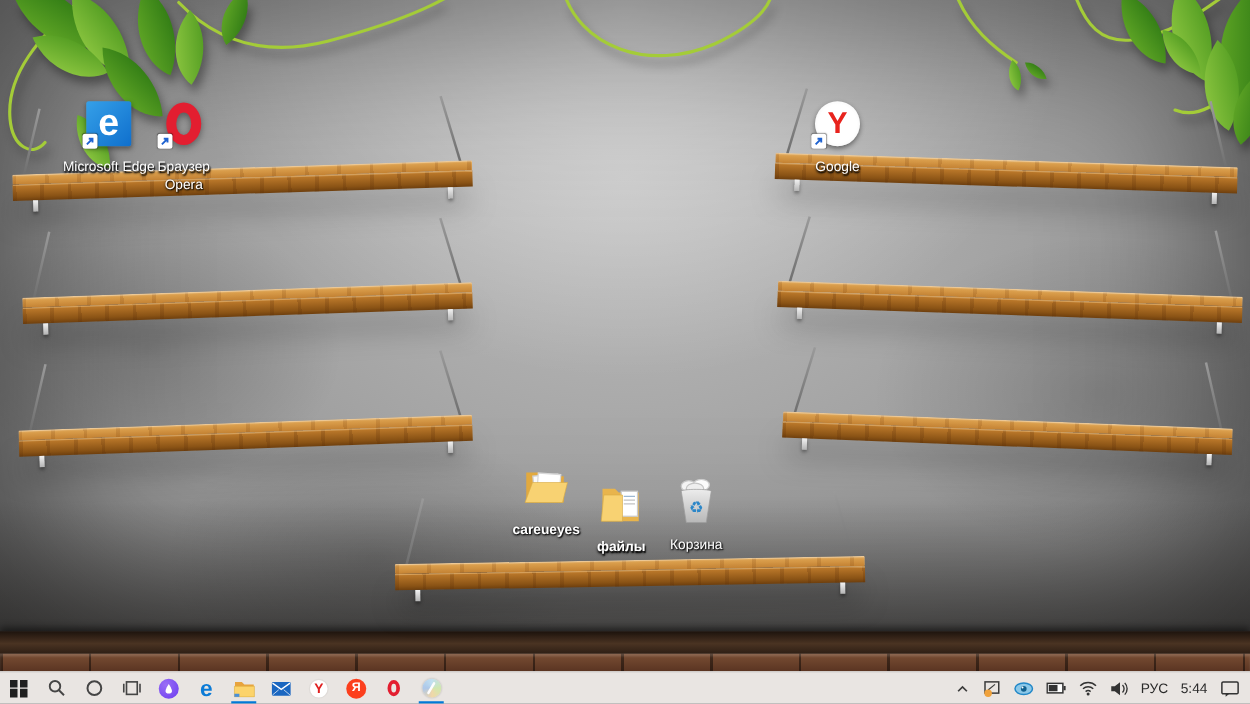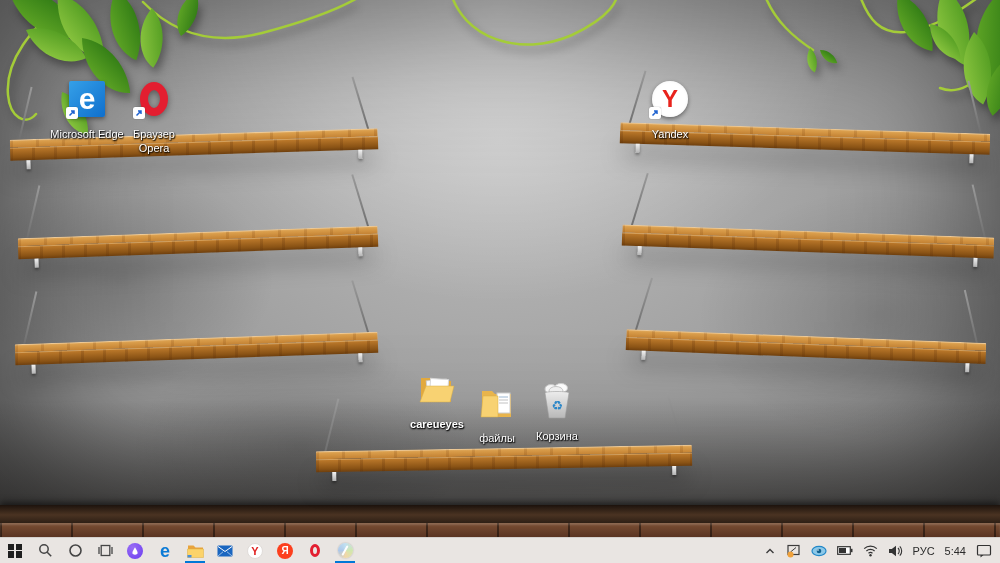--- a/index.html
+++ b/index.html
@@ -217,21 +217,21 @@
         </div>
       <span class="shortcut-badge">
         <svg width="10" height="10" viewBox="0 0 10 10">
             <path d="M2.5,7.5 L7,3 M4,3 h3 v3" stroke="#1e62d0" stroke-width="1.5" fill="none"></path>
           </svg>
       </span>
     </div>
     <div class="di-label">Microsoft Edge</div>
   </div>
 
-  <div class="dicon" style="left:116px; top:80px;">
+  <div class="dicon" style="left:109px; top:80px;">
     <div class="di-img">
       <div class="opera-ring"></div>
       <span class="shortcut-badge">
         <svg width="10" height="10" viewBox="0 0 10 10">
             <path d="M2.5,7.5 L7,3 M4,3 h3 v3" stroke="#1e62d0" stroke-width="1.5" fill="none"></path>
           </svg>
       </span>
     </div>
     <div class="di-label">Браузер Opera</div>
   </div>
@@ -240,37 +240,37 @@
     <div class="di-img">
       <div class="yandex-circle">
           <span>Y</span>
         </div>
       <span class="shortcut-badge">
         <svg width="10" height="10" viewBox="0 0 10 10">
             <path d="M2.5,7.5 L7,3 M4,3 h3 v3" stroke="#1e62d0" stroke-width="1.5" fill="none"></path>
           </svg>
       </span>
     </div>
-    <div class="di-label">Yandex</div>
+    <div class="di-label">Google</div>
   </div>
 
 
   <div class="dicon" style="left:399px; top:370px;font-weight:bold;">
     <div class="di-img">
       <svg width="36" height="32" viewBox="0 0 36 32">
         <path d="M2,5 h10 l3,3 h17 v21 h-30 z" fill="#e2a93e"></path>
         <rect x="8" y="7" width="20" height="18" fill="#fafafa" stroke="#cfcfcf" transform="rotate(-5 18 16)"></rect>
         <rect x="11" y="6" width="18" height="18" fill="#ffffff" stroke="#d8d8d8" transform="rotate(4 20 15)"></rect>
         <path d="M1,29 L7,13 H35 L31,29 Z" fill="#f8d272" stroke="#d9ac45" stroke-width="0.5"></path>
       </svg>
     </div>
     <div class="di-label">careueyes</div>
   </div>
 
-  <div class="dicon" style="left:459px; top:384px;">
+  <div class="dicon" style="left:459px; top:384px;font-weight:bold;">
     <div class="di-img">
       <svg width="36" height="32" viewBox="0 0 36 32">
         <path d="M3,4 h10 l3,3 h16 v23 h-29 z" fill="#e8b44c"></path>
         <rect x="18" y="6" width="13" height="20" fill="#ffffff" stroke="#cccccc"></rect>
         <line x1="20" y1="10" x2="29" y2="10" stroke="#9db8d2" stroke-width="1"></line>
         <line x1="20" y1="13" x2="29" y2="13" stroke="#c2c2c2" stroke-width="1"></line>
         <line x1="20" y1="16" x2="29" y2="16" stroke="#c2c2c2" stroke-width="1"></line>
         <path d="M2,30 L4,9 H19 V30 Z" fill="#f8d272" stroke="#d9ac45" stroke-width="0.5"></path>
       </svg>
     </div>

